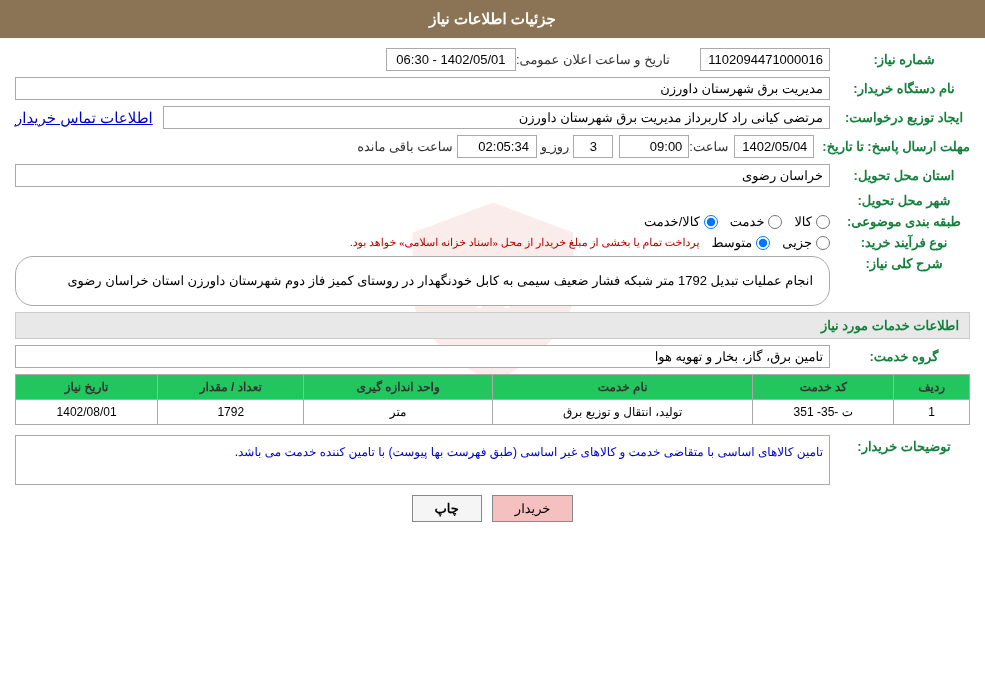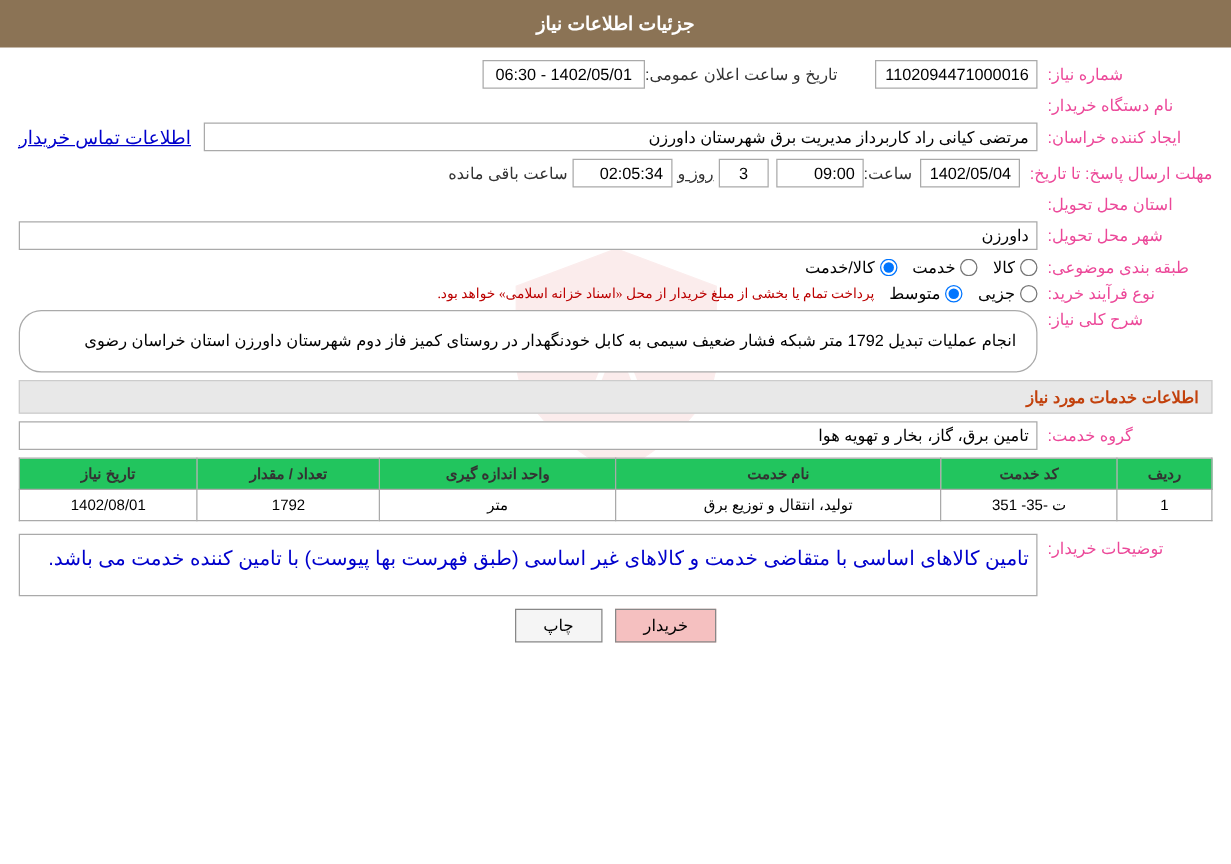--- a/index.html
+++ b/index.html
@@ -26,24 +26,24 @@
     .content {
       padding: 10px 15px;
     }
     .form-row {
       display: flex;
       align-items: center;
       margin-bottom: 6px;
       flex-wrap: wrap;
     }
     .label {
-      color: #ec4899;
-      font-weight: normal;
+      color: #15803d;
+      font-weight: bold;
       min-width: 140px;
-      text-align: left;
+      text-align: center;
       padding-left: 8px;
       white-space: nowrap;
     }
     .value-box {
       background: #fff;
       border: 1px solid #aaa;
       padding: 3px 6px;
       min-height: 22px;
       min-width: 180px;
       flex: 1;
@@ -76,21 +76,21 @@
     .radio-input {
       width: 14px; height: 14px;
     }
     .section-title {
       background: #e8e8e8;
       border: 1px solid #ccc;
       padding: 5px 10px;
       font-weight: bold;
       font-size: 13px;
       margin-bottom: 6px;
-      color: #c2410c;
+      color: #15803d;
     }
     .services-section {
       margin-bottom: 10px;
     }
     table {
       width: 100%;
       border-collapse: collapse;
       margin-bottom: 8px;
       font-size: 12px;
     }
@@ -102,21 +102,21 @@
       font-weight: bold;
       color: #333;
     }
     td {
       border: 1px solid #aaa;
       padding: 5px;
       text-align: center;
       background: #fff;
     }
     .buyer-text {
-      font-size: 16px;
+      font-size: 12px;
       color: #0000cc;
       line-height: 1.8;
       direction: rtl;
       text-align: right;
     }
     .buyer-notes-content {
       flex: 1;
       border: 1px solid #aaa;
       padding: 6px;
       min-height: 50px;
@@ -130,20 +130,21 @@
     }
     .btn {
       padding: 5px 22px;
       border: 1px solid #888;
       cursor: pointer;
       font-size: 13px;
       font-family: Tahoma, Arial, sans-serif;
     }
     .btn-print {
       background: #f5f5f5;
+      font-weight: bold;
     }
     .btn-back {
       background: #f5c0c0;
     }
     .relative-wrapper {
       position: relative;
     }
     .shield-watermark {
       position: absolute;
       width: 200px;
@@ -187,49 +188,50 @@
         <div class="form-row">
           <span class="label">شماره نیاز:</span>
           <div class="value-box medium">1102094471000016</div>
           <span style="width:30px"></span>
           <span class="inline-label">تاریخ و ساعت اعلان عمومی:</span>
           <div class="value-box medium" style="text-align:center;">1402/05/01 - 06:30</div>
         </div>
 
         <div class="form-row">
           <span class="label">نام دستگاه خریدار:</span>
-        </div>
-
-        <div class="form-row">
-          <span class="label">ایجاد کننده خراسان:</span>
+          <div class="value-box">مدیریت برق شهرستان داورزن</div>
+        </div>
+
+        <div class="form-row">
+          <span class="label">ایجاد توزیع درخواست:</span>
           <div class="value-box wide">مرتضی کیانی راد کاربرداز مدیریت برق شهرستان داورزن</div>
           <span style="width:10px"></span>
           <span class="contact-link">اطلاعات تماس خریدار</span>
         </div>
 
         <div class="form-row">
           <span class="label">مهلت ارسال پاسخ: تا تاریخ:</span>
           <div class="value-box narrow">1402/05/04</div>
           <span style="width:6px"></span>
           <span class="inline-label">ساعت:</span>
           <div class="value-box narrow" style="min-width:70px;">09:00</div>
           <span style="width:6px"></span>
           <div class="value-box narrow" style="min-width:40px;text-align:center;">3</div>
           <span class="inline-label" style="margin:0 4px;text-decoration:underline;">روز و</span>
           <div class="value-box narrow" style="min-width:80px;text-align:center;padding-left:20px;">02:05:34</div>
           <span class="inline-label" style="margin:0 4px;">ساعت باقی مانده</span>
         </div>
 
         <div class="form-row">
           <span class="label">استان محل تحویل:</span>
+          <div class="value-box">خراسان رضوی</div>
         </div>
 
         <div class="form-row">
           <span class="label">شهر محل تحویل:</span>
-          <div class="value-box">داورزن</div>
         </div>
 
         <div class="form-row">
           <span class="label">طبقه بندی موضوعی:</span>
           <div class="radio-group">
             <div class="radio-item">
               <input type="radio" class="radio-input" name="category" style="">
               <span>کالا</span>
             </div>
             <div class="radio-item">

